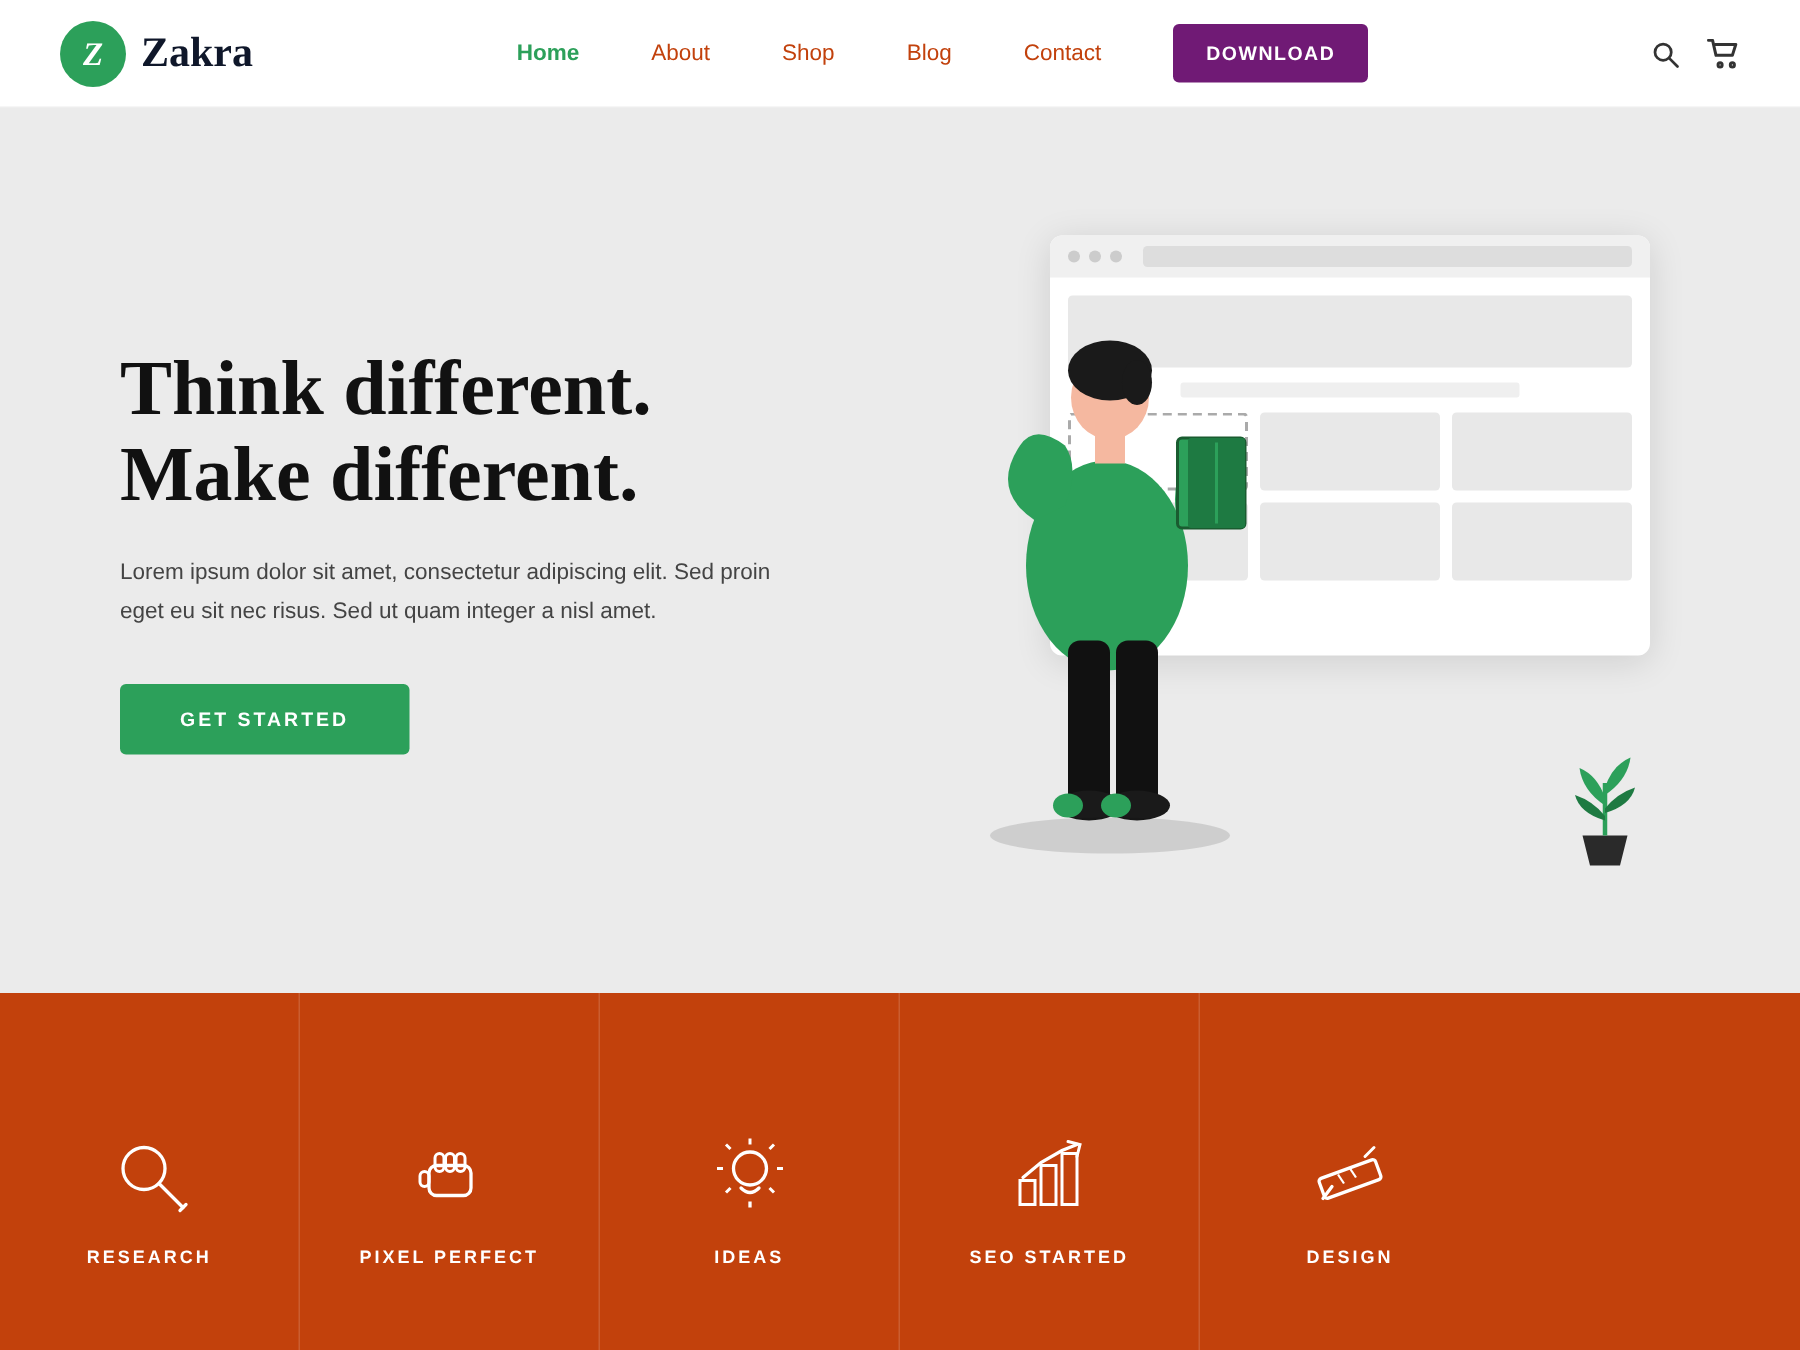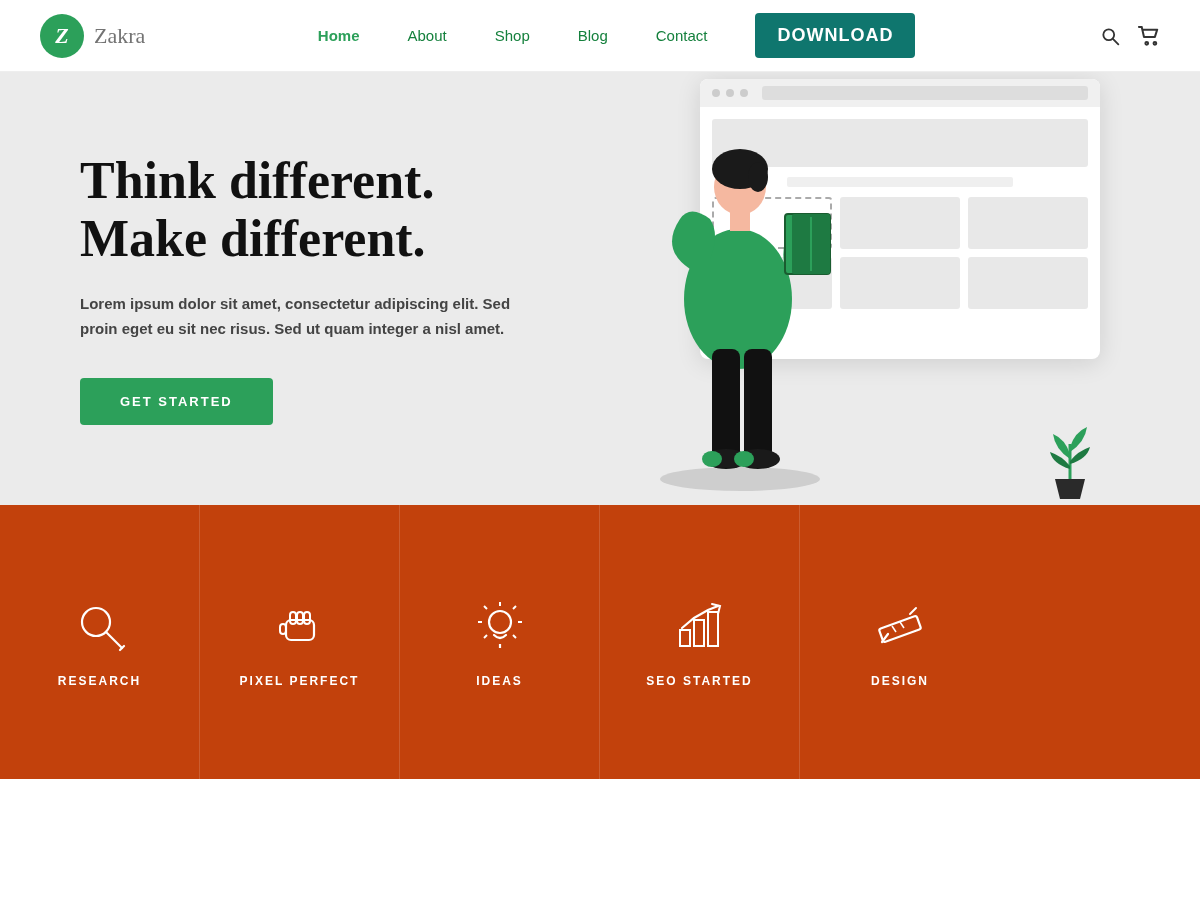--- a/index.html
+++ b/index.html
@@ -27,46 +27,46 @@
       border-radius: 50%;
       display: flex;
       align-items: center;
       justify-content: center;
       color: #fff;
       font-size: 22px;
       font-weight: bold;
       font-style: italic;
     }
     .logo-name {
-      font-size: 22px;
-      font-weight: 400;
-      color: #737373;
+      font-size: 28px;
+      font-weight: 700;
+      color: #0f172a;
       font-family: 'Georgia', serif;
     }
     nav {
       display: flex;
       align-items: center;
       gap: 48px;
     }
     nav a {
       text-decoration: none;
-      color: #15803d;
+      color: #c2410c;
       font-size: 15px;
       font-family: Arial, sans-serif;
     }
     nav a.active {
       color: #2ca05a;
       font-weight: 600;
     }
     .download-btn {
-      background: #0f766e;
+      background: #701a75;
       color: #fff;
       border: none;
       padding: 12px 22px;
-      font-size: 18px;
+      font-size: 13px;
       font-weight: 700;
       letter-spacing: 1px;
       border-radius: 4px;
       cursor: pointer;
       font-family: Arial, sans-serif;
     }
     .header-icons {
       display: flex;
       align-items: center;
       gap: 18px;
@@ -76,21 +76,21 @@
       background: none;
       border: none;
       cursor: pointer;
       color: #333;
       font-size: 20px;
     }
 
     
     .hero {
       background: #ebebeb;
-      height: 433px;
+      height: 590px;
       display: flex;
       align-items: center;
       position: relative;
       padding: 0 80px;
       overflow: hidden;
     }
     .hero-text {
       max-width: 460px;
       z-index: 2;
     }
@@ -101,21 +101,20 @@
       color: #111;
       font-family: 'Georgia', serif;
       margin-bottom: 24px;
     }
     .hero-desc {
       font-size: 15px;
       color: #444;
       line-height: 1.7;
       font-family: Arial, sans-serif;
       margin-bottom: 36px;
-      font-weight: bold;
     }
     .get-started-btn {
       background: #2ca05a;
       color: #fff;
       border: none;
       padding: 16px 40px;
       font-size: 13px;
       font-weight: 700;
       letter-spacing: 2px;
       border-radius: 4px;

